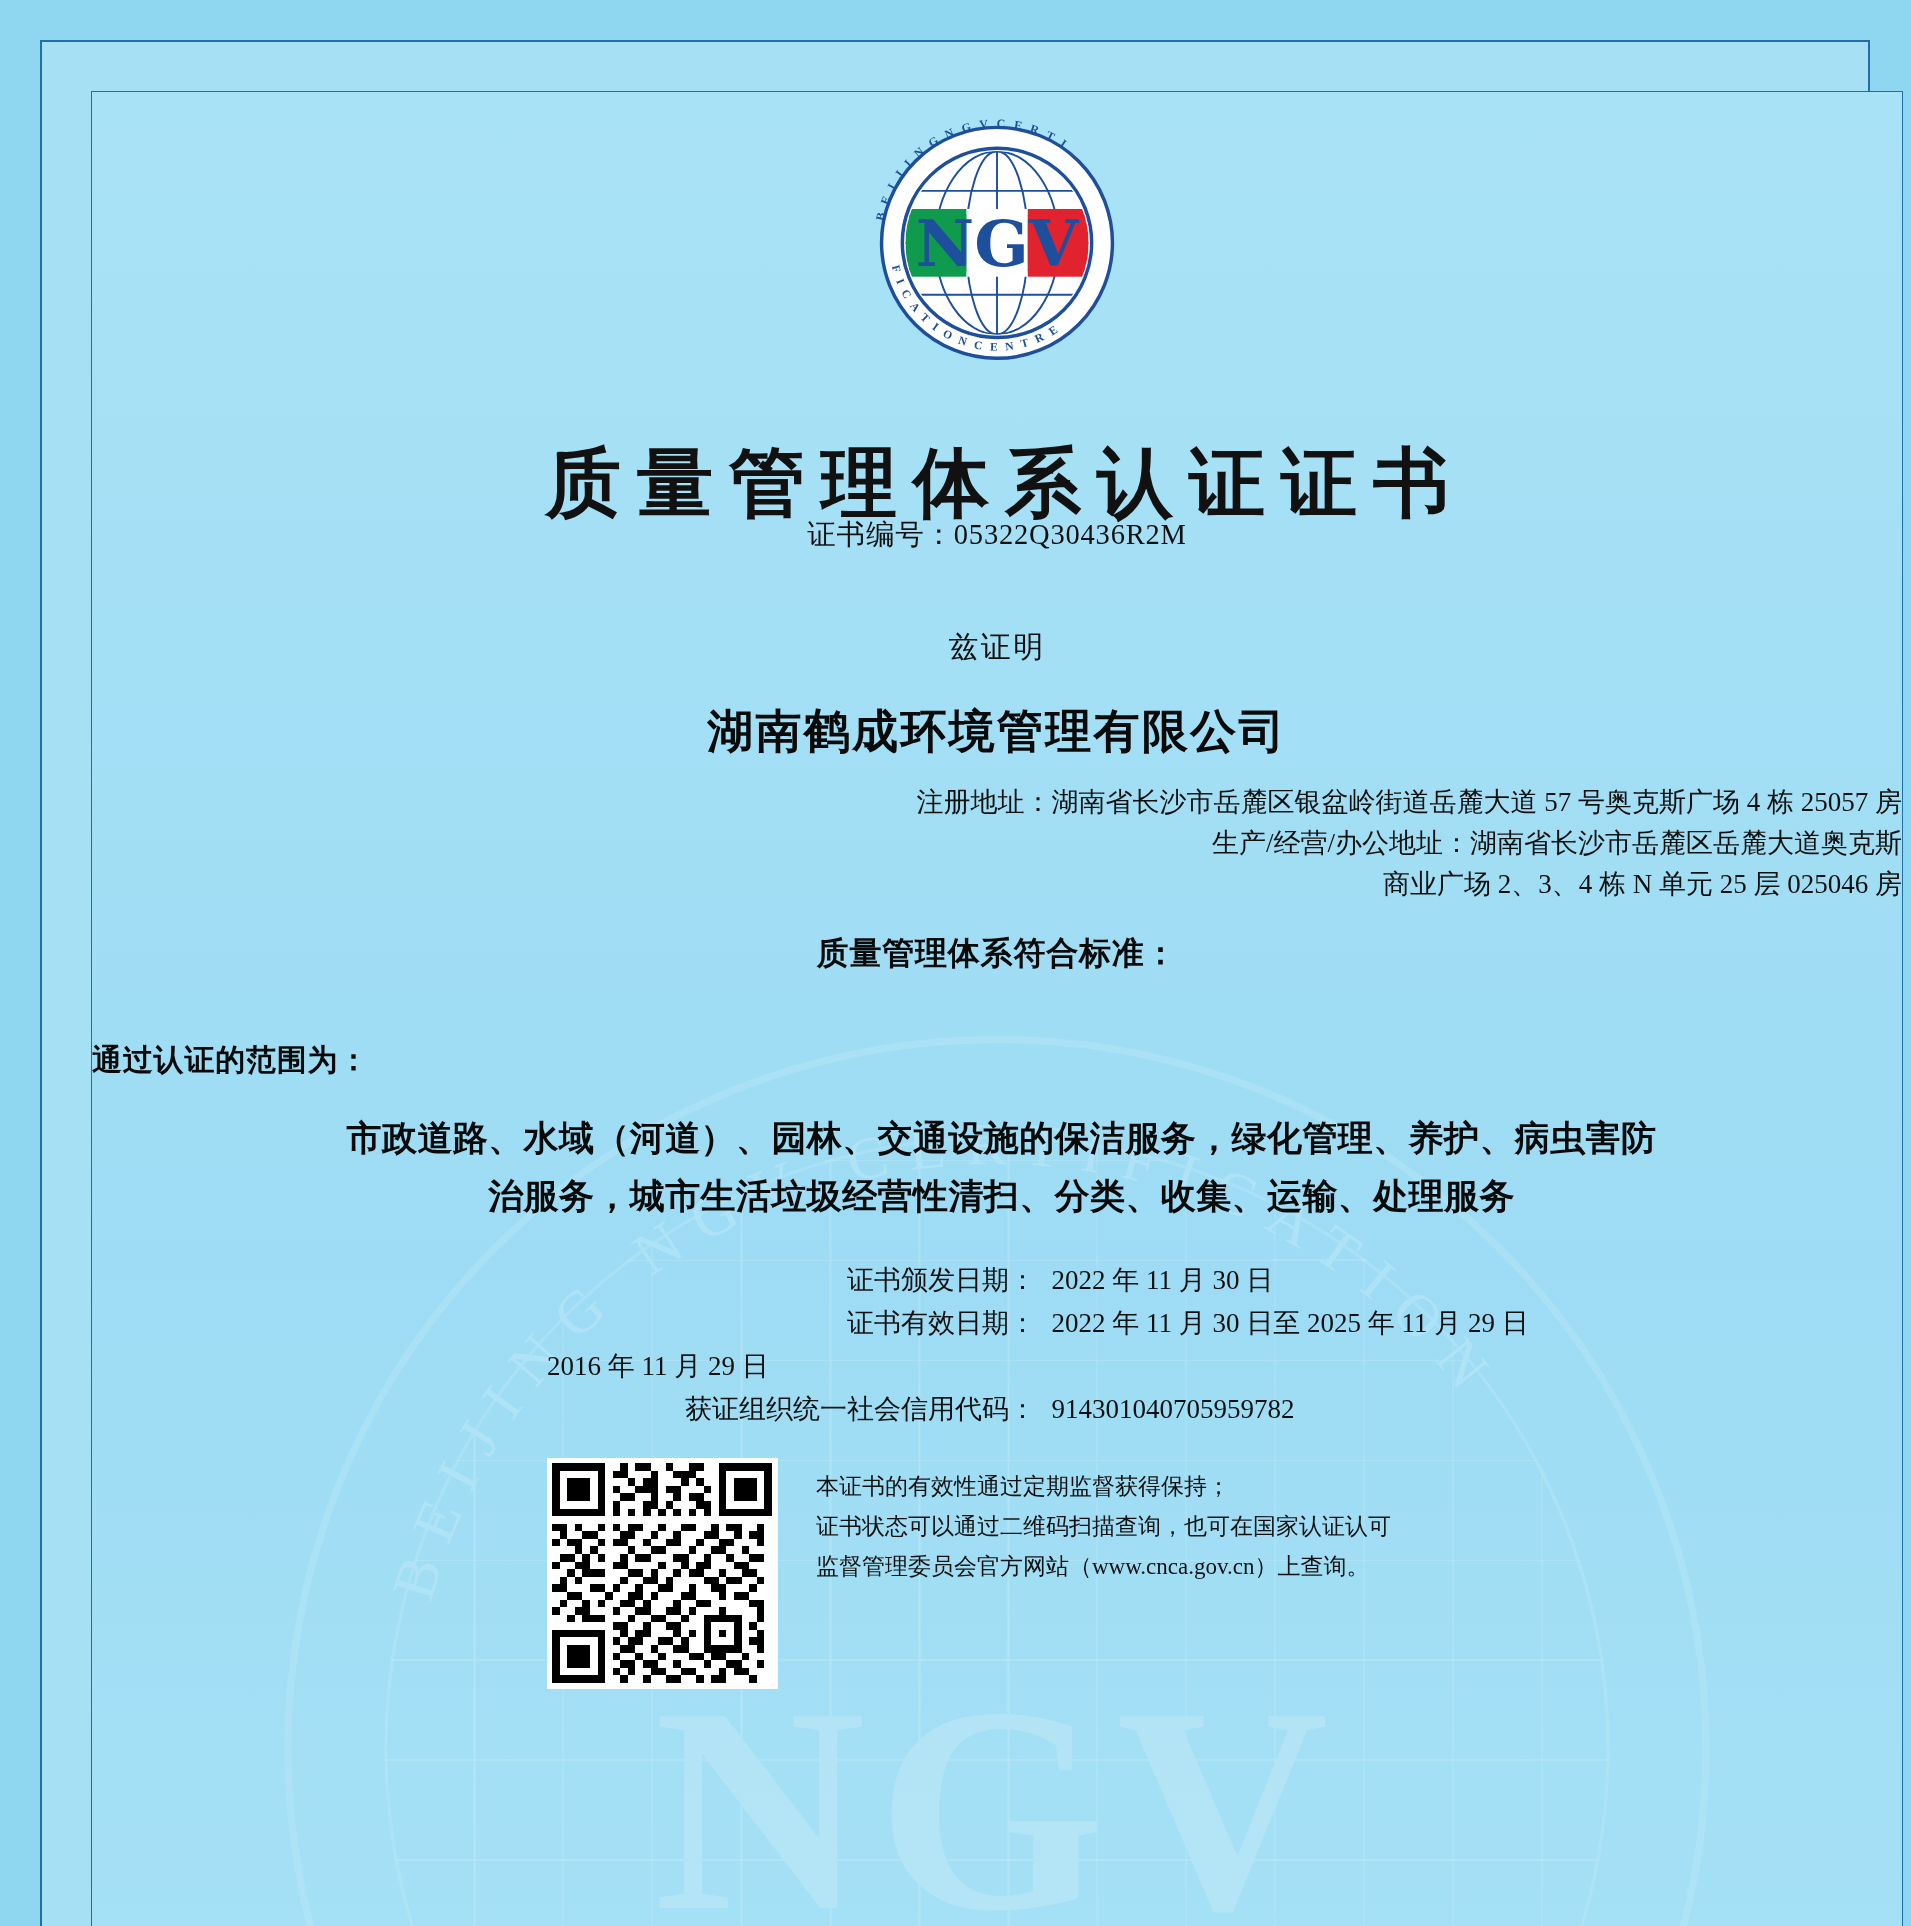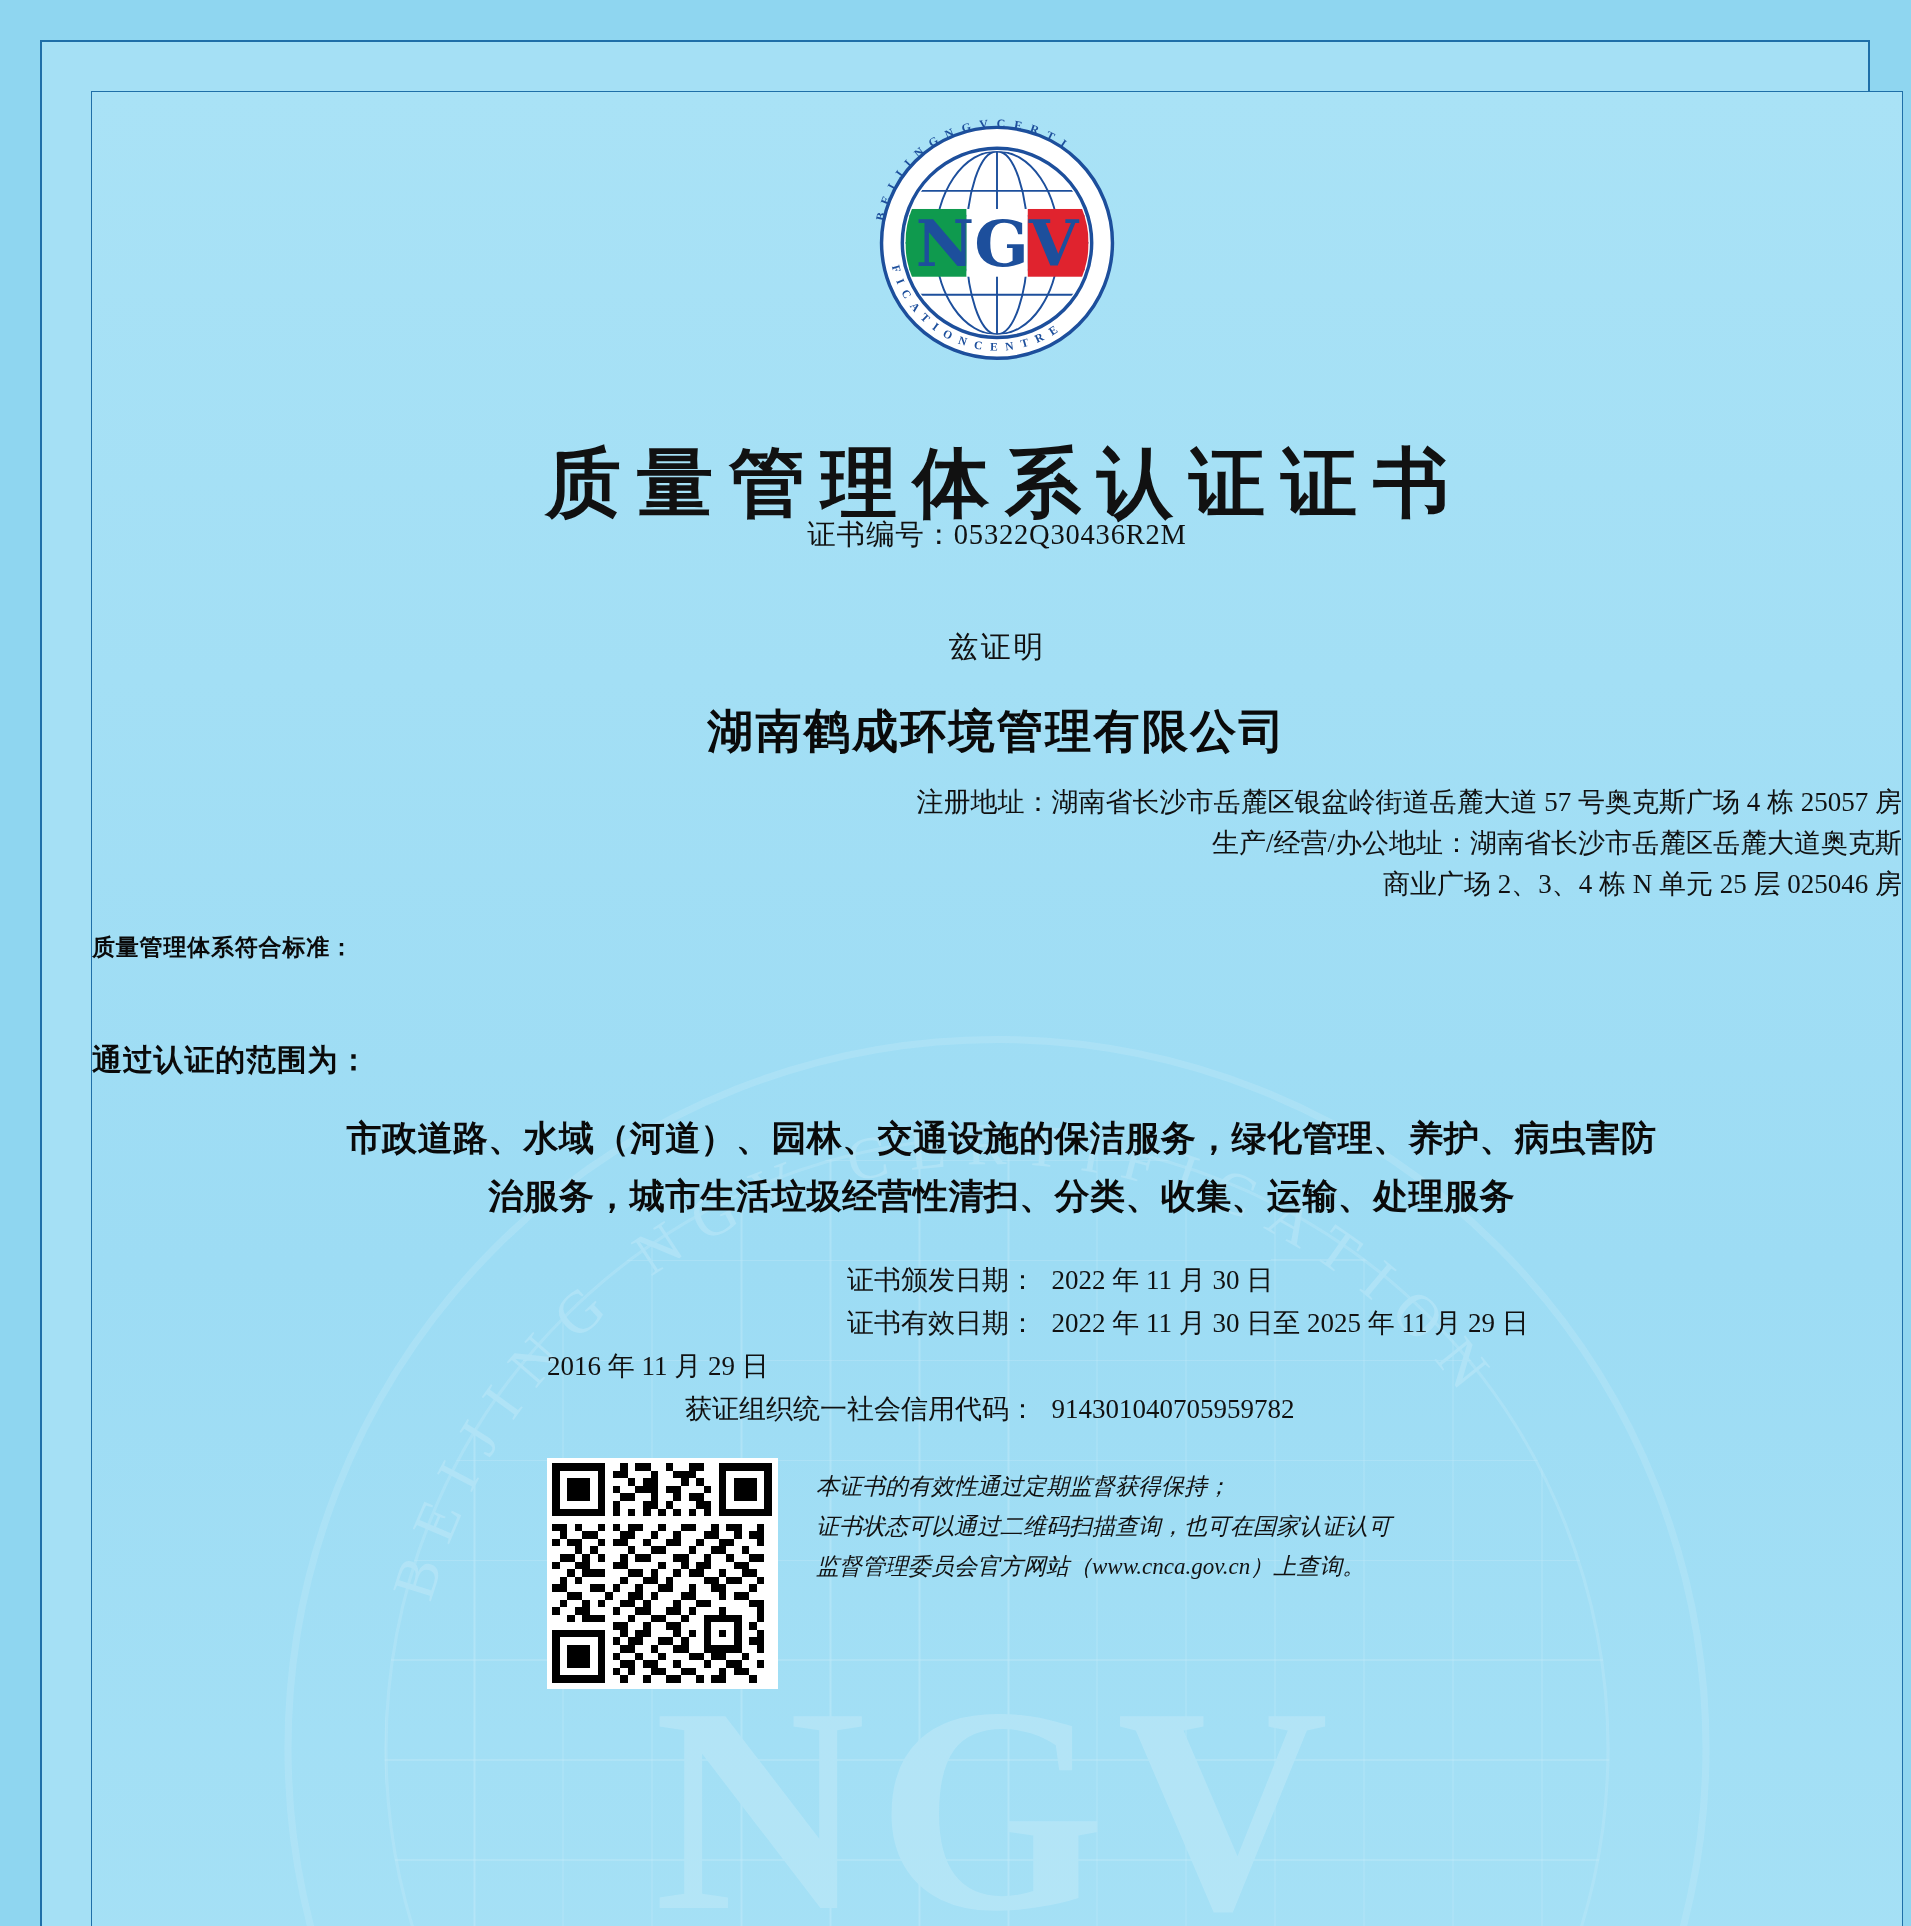--- a/index.html
+++ b/index.html
@@ -122,23 +122,23 @@
   }
   .addr-block{
     position:absolute;left:0;top:690px;width:100%;
     text-align:right;
     font-size:27px;
     line-height:41px;
     color:#111;
   }
   .std-label{
     position:absolute;left:0;top:840px;width:100%;
-    text-align:left;
-    font-weight:bold;
-    font-size:23px;
+    text-align:center;
+    font-weight:bold;
+    font-size:32px;
     color:#0a0a0a;
     letter-spacing:0.8px;
   }
   .std-value{
     position:absolute;left:0;top:890px;width:100%;
     text-align:center;
     font-family:"DejaVu Sans Mono","Liberation Mono",monospace;
     font-weight:bold;
     font-size:32px;
     color:#0a0a0a;
@@ -178,21 +178,20 @@
     width:231px;height:231px;
     background:#fff;
     padding:5.4px;box-sizing:border-box;
   }
   .note{
     position:absolute;left:724px;top:1375px;
     width:886px;
     font-size:23px;
     line-height:40px;
     color:#111;
-    font-style:italic;
   }
 </style>
 </head>
 <body>
 
 <div class="cert-page">
   <div class="frame-outer">
     <div class="frame-inner">
 
       <div class="watermark">

